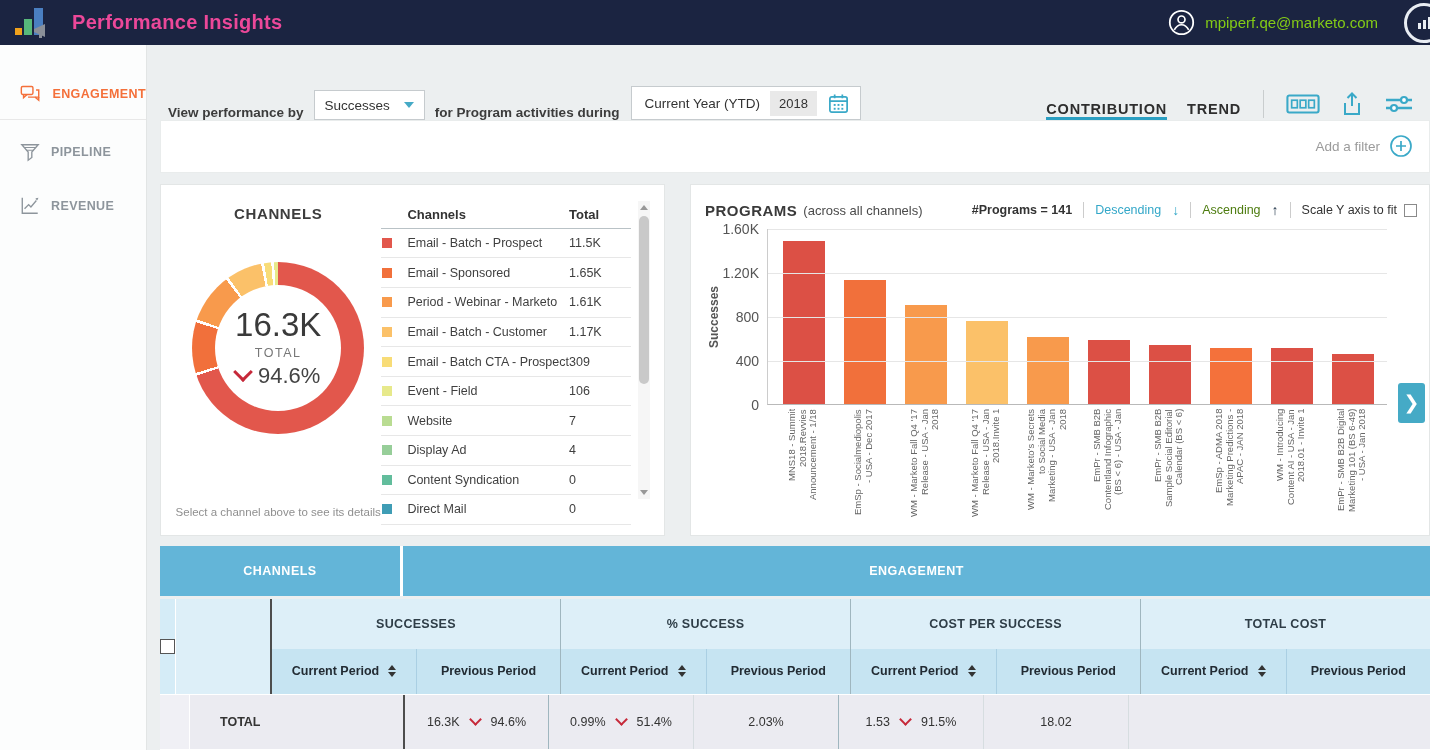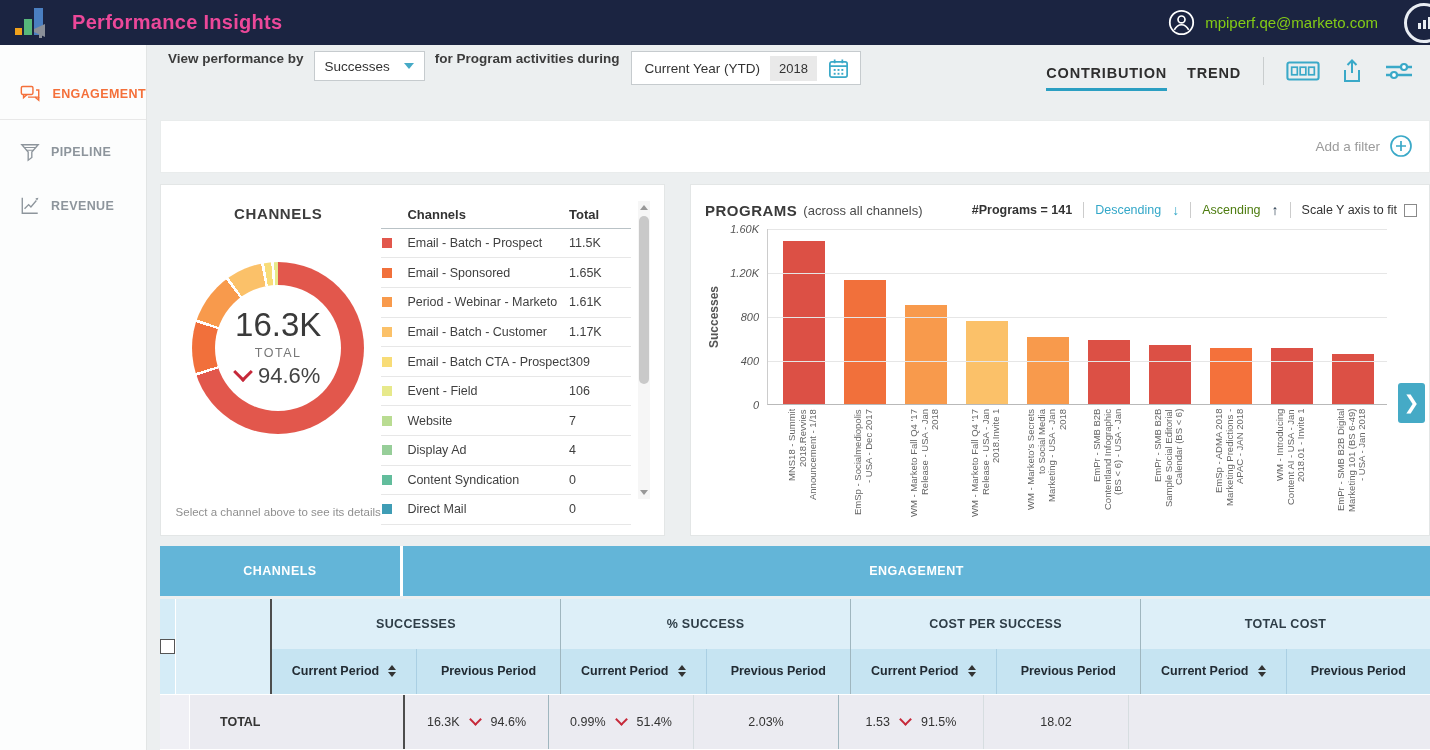--- a/index.html
+++ b/index.html
@@ -23,33 +23,33 @@
   .sidebar { width:147px; background:#fcfdfd; border-right:1px solid #e2e5e5; padding-top:30px; }
   .side-item { display:flex; align-items:center; gap:11px; padding:10px 0 10px 20px;
     color:#8d959c; font-weight:bold; font-size:12.5px; letter-spacing:.4px; cursor:pointer; }
   .side-item.active { color:#f4703a; }
   .side-div { height:1px; background:#e8e8e8; margin:6px 0 12px; }
   .side-item + .side-item { margin-top:14px; }
 
   .main { flex:1; display:flex; flex-direction:column; overflow:hidden; }
 
   
-  .toolbar { height:78px; display:flex; align-items:flex-start; padding:6px 16px 0 21px; }
+  .toolbar { height:78px; display:flex; align-items:flex-end; padding:6px 16px 0 21px; }
   .tb-label { font-size:13.5px; font-weight:bold; color:#3c3c3c; }
   .select { height:30px; background:#fff; border:1px solid #c6cbce; display:flex;
     align-items:center; padding:0 10px; gap:14px; margin:0 10px; font-size:13.5px; color:#333; cursor:pointer;}
   .caret { width:0; height:0; border-left:5px solid transparent; border-right:5px solid transparent;
     border-top:6px solid #45aac6; }
   .period { height:34px; background:#fff; border:1px solid #c6cbce; display:flex;
     align-items:center; margin-left:12px; padding:0 10px 0 12px; gap:10px;
     font-size:13.5px; color:#333; cursor:pointer; }
   .yearchip { background:#e9e9e9; padding:5px 9px; font-size:13px; color:#333; }
   .tb-right { margin-left:auto; display:flex; align-items:center; gap:20px; }
   .tab { font-size:14.5px; font-weight:bold; letter-spacing:.8px; color:#2e2e2e;
-    padding-bottom:7px; border-bottom:3px solid transparent; margin-top:14px; cursor:pointer; }
+    border-bottom:3px solid transparent; margin-top:14px; cursor:pointer; }
   .tab.active { border-color:#2b9fc2; }
   .vdiv2 { width:1px; height:28px; background:#c9cdce; margin:0 2px; }
   .icon-btn { cursor:pointer; display:flex; align-items:center; }
 
   
   .filterbar { height:55px; background:#fff; margin-left:13px; border:1px solid #e9ecec;
     display:flex; align-items:center; justify-content:flex-end; gap:9px; padding-right:16px; }
   .af-label { color:#9b9b9b; font-size:13.5px; }
 
   
@@ -101,21 +101,21 @@
   .arr-dn { color:#33a7c8; font-weight:bold; font-size:14px; }
   .arr-up { color:#22364a; font-weight:bold; font-size:14px; }
   .scale { color:#333; display:flex; gap:7px; align-items:flex-end; }
   .cb-sm { width:13px; height:13px; border:1px solid #8a8a8a; background:#fff; cursor:pointer; }
 
   .chart-row { display:flex; margin-top:10px; }
   .ylab { width:18px; height:176px; display:flex; align-items:center; justify-content:center; }
   .ylab span { transform:rotate(-90deg); white-space:nowrap; font-size:12px; font-weight:bold; color:#555; }
   .yticks { width:44px; height:176px; position:relative; }
   .yticks span { position:absolute; right:8px; transform:translateY(-50%);
-    font-size:11px; color:#555;font-style:italic; }
+    font-size:14px; color:#555; }
   .plot { flex:1; height:176px; position:relative; border-left:1px solid #ccc;
     border-bottom:1px solid #b9b9b9; margin-right:30px; }
   .gline { position:absolute; left:0; right:0; height:1px; background:#e6e6e6; }
   .bars { position:absolute; inset:0; display:flex; align-items:flex-end; padding-left:5px; }
   .bar-col { width:61px; display:flex; justify-content:center; }
   .bar { width:42px; cursor:pointer; }
   .xlabels { display:flex; margin-left:62px; margin-right:30px; padding-left:5px; margin-top:4px; }
   .xl-col { width:61px; height:108px; display:flex; justify-content:center; overflow:hidden; }
   .xl { writing-mode:vertical-rl; transform:rotate(180deg); text-align:end;
     font-size:9.5px; line-height:10.5px; color:#666; max-height:108px; }

